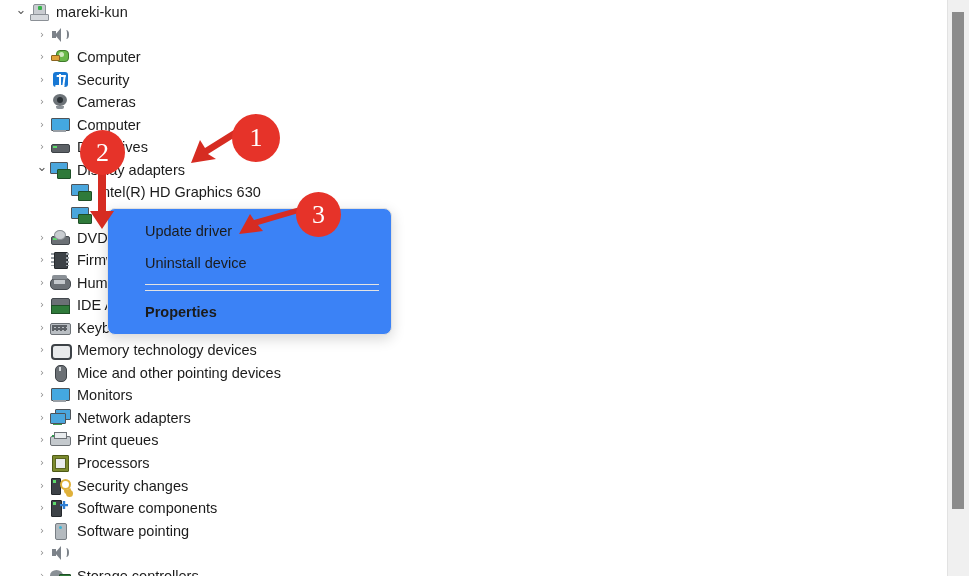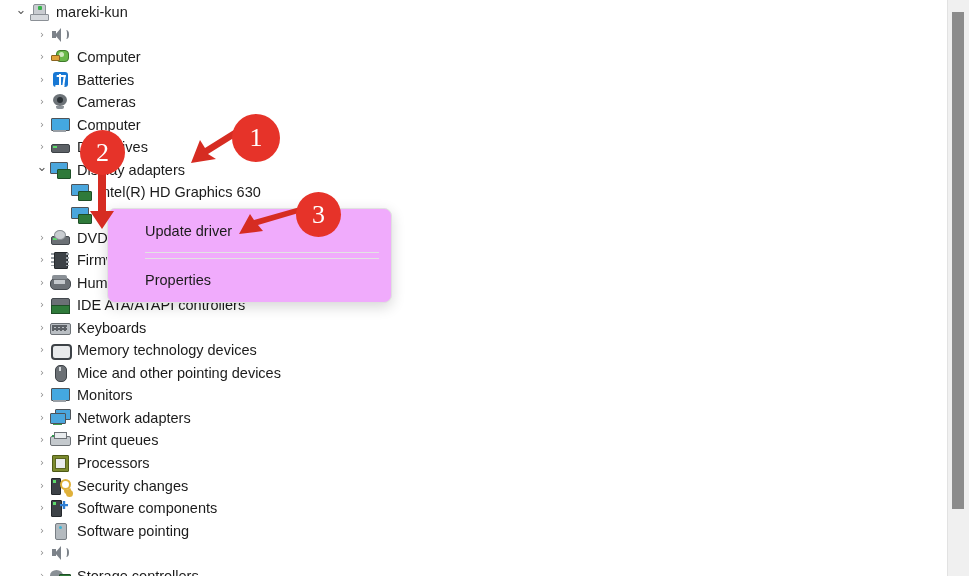--- a/index.html
+++ b/index.html
@@ -194,37 +194,37 @@
     width: 12px; height: 497px;
     background: #8c8c8c;
     border-radius: 0;
   }
 
   
   #ctx {
     position: absolute;
     left: 107px; top: 208px;
     width: 283px;
-    background: #f0abfc;
+    background: #3b82f6;
     border: 1px solid #e0e0e0;
     border-radius: 8px;
     box-shadow: 0 4px 14px rgba(0,0,0,0.16);
     padding: 6px 0 6px 0;
     z-index: 20;
   }
   .mi {
     height: 32px;
     display: flex;
     align-items: center;
     padding-left: 37px;
     font-size: 14.5px;
     color: #1b1b1b;
     cursor: default;
   }
-  .mi.bold { font-weight: normal; }
+  .mi.bold { font-weight: bold; }
   .msep {
     height: 1px;
     background: #e3e3e3;
     margin: 5px 12px 5px 37px;
   }
 
   
   .callout {
     position: absolute;
     z-index: 40;
@@ -268,21 +268,21 @@
         <span class="ico">
           <span class="ic ic-batt"><span class="w"></span><span class="dot"></span></span>
         </span>
         <span class="lbl">Computer</span>
       </div>
       <div class="row" style="top: 68.65px; padding-left: 34px;">
         <span class="chev">›</span>
         <span class="ico">
           <span class="ic ic-bt"><span class="w"></span><span class="dot"></span></span>
         </span>
-        <span class="lbl">Batteries</span>
+        <span class="lbl">Security</span>
       </div>
       <div class="row" style="top: 91.2px; padding-left: 34px;">
         <span class="chev">›</span>
         <span class="ico">
           <span class="ic ic-cam"><span class="w"></span><span class="dot"></span></span>
         </span>
         <span class="lbl">Cameras</span>
       </div>
       <div class="row" style="top: 113.75px; padding-left: 34px;">
         <span class="chev">›</span>
@@ -429,20 +429,23 @@
         <span class="ico">
           <span class="ic ic-stor"><span class="w"></span><span class="dot"></span></span>
         </span>
         <span class="lbl">Storage controllers</span>
       </div>
     </div>
 
   <div id="ctx">
       <div class="mi">
         <span>Update driver</span>
+      </div>
+      <div class="mi">
+        <span>Uninstall device</span>
       </div>
       <div class="msep"></div>
       <div class="msep"></div>
       <div class="mi bold">
         <span>Properties</span>
       </div>
     </div>
 
   <div id="scrollbar">
     <div id="scroll-thumb"></div>

